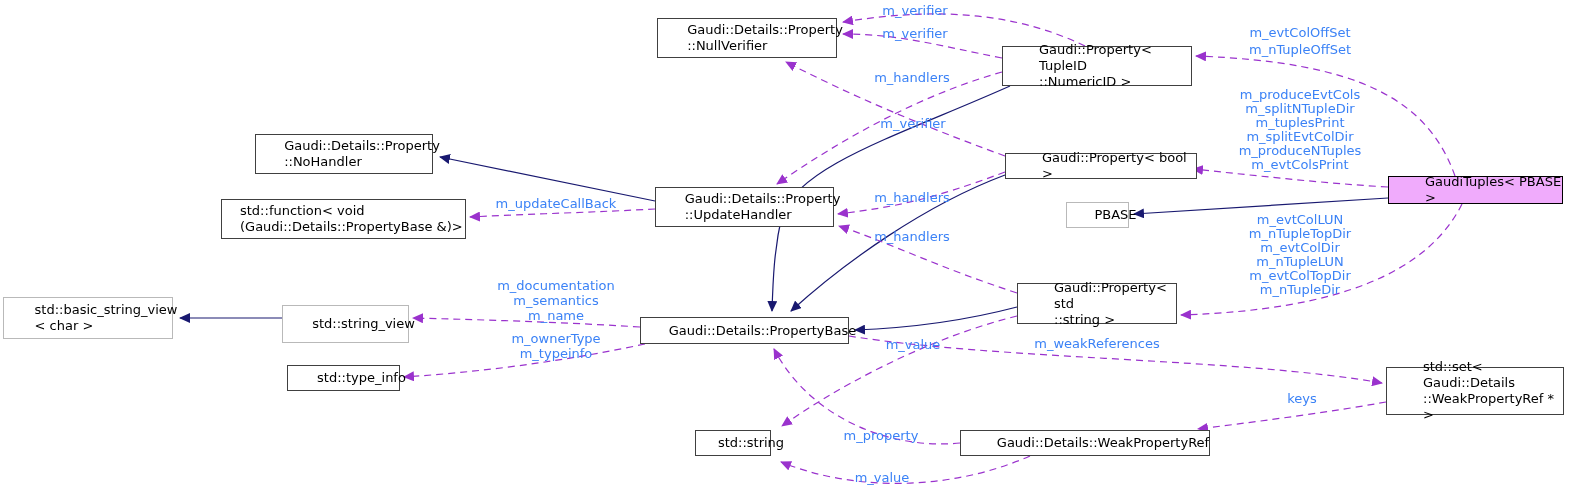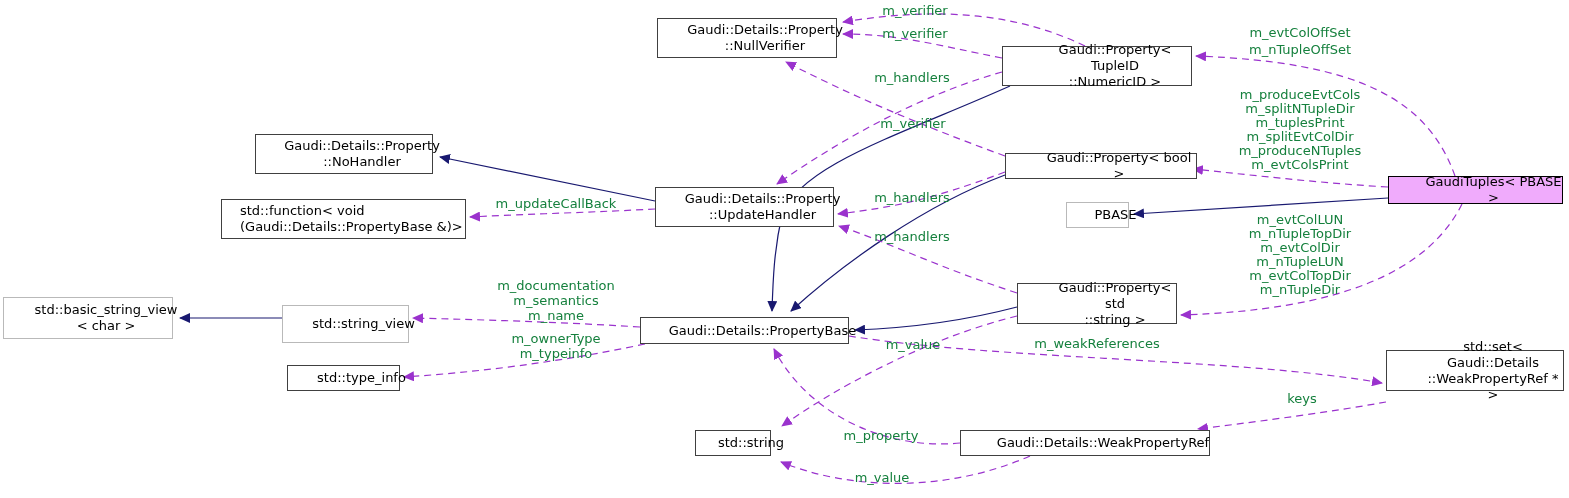--- a/index.html
+++ b/index.html
@@ -3,31 +3,31 @@
 <meta charset="utf-8">
 <style>
   html,body{margin:0;padding:0;background:#ffffff;}
   .canvas{
     position:relative;width:1569px;height:498px;background:#ffffff;overflow:hidden;
     font-family:"DejaVu Sans","Liberation Sans",sans-serif;
   }
   .edges{position:absolute;left:0;top:0;width:1569px;height:498px;}
   .node{
     position:absolute;display:flex;align-items:center;justify-content:center;
-    text-align:center;white-space:pre-line;
+    text-align:left;white-space:pre-line;
     font-size:13px;line-height:16px;color:#000;
     background:#ffffff;border:1px solid #404040;box-sizing:border-box;padding-left:36px;
   }
   .node.hub{border-width:1.5px;}
   .node.ext{border-color:#b9b9b9;}
   .node.current{background:#f0abfc;border:1.5px solid #000;}
   .node.leftalign{justify-content:flex-start;text-align:left;padding-left:18px;}
   .elabel{
     position:absolute;text-align:center;white-space:pre-line;
-    font-size:13px;line-height:15px;color:#15803d;
+    font-size:13px;line-height:15px;color:#3b82f6;
   }
   .elabel.tight{line-height:14px;}
   .elabel.two{line-height:17px;}
 </style>
 </head>
 <body>
 
 <div class="canvas">
 
   <svg class="edges" viewBox="0 0 1569 498">
@@ -79,21 +79,21 @@
 (Gaudi::Details::PropertyBase &amp;)&gt;</div>
   <div class="node" style="left:655px;top:187px;width:179px;height:40px">Gaudi::Details::Property
 ::UpdateHandler</div>
   <div class="node ext" style="left:3px;top:297px;width:170px;height:42px">std::basic_string_view
 &lt; char &gt;</div>
   <div class="node ext" style="left:282px;top:305px;width:127px;height:38px">std::string_view</div>
   <div class="node" style="left:287px;top:365px;width:113px;height:26px">std::type_info</div>
   <div class="node hub" style="left:640px;top:317px;width:209px;height:27px">Gaudi::Details::PropertyBase</div>
   <div class="node" style="left:1017px;top:283px;width:160px;height:41px">Gaudi::Property&lt; std
 ::string &gt;</div>
-  <div class="node" style="left:1386px;top:350px;width:178px;height:41px">std::set&lt; Gaudi::Details
+  <div class="node" style="left:1386px;top:367px;width:178px;height:48px">std::set&lt; Gaudi::Details
 ::WeakPropertyRef * &gt;</div>
   <div class="node" style="left:695px;top:430px;width:76px;height:26px">std::string</div>
   <div class="node" style="left:960px;top:430px;width:250px;height:26px">Gaudi::Details::WeakPropertyRef</div>
 
   <div class="elabel" style="left:865px;top:3px;width:100px">m_verifier</div>
   <div class="elabel" style="left:865px;top:26px;width:100px">m_verifier</div>
   <div class="elabel" style="left:862px;top:70px;width:100px">m_handlers</div>
   <div class="elabel" style="left:863px;top:116px;width:100px">m_verifier</div>
   <div class="elabel two" style="left:1235px;top:24px;width:130px">m_evtColOffSet
 m_nTupleOffSet</div>

